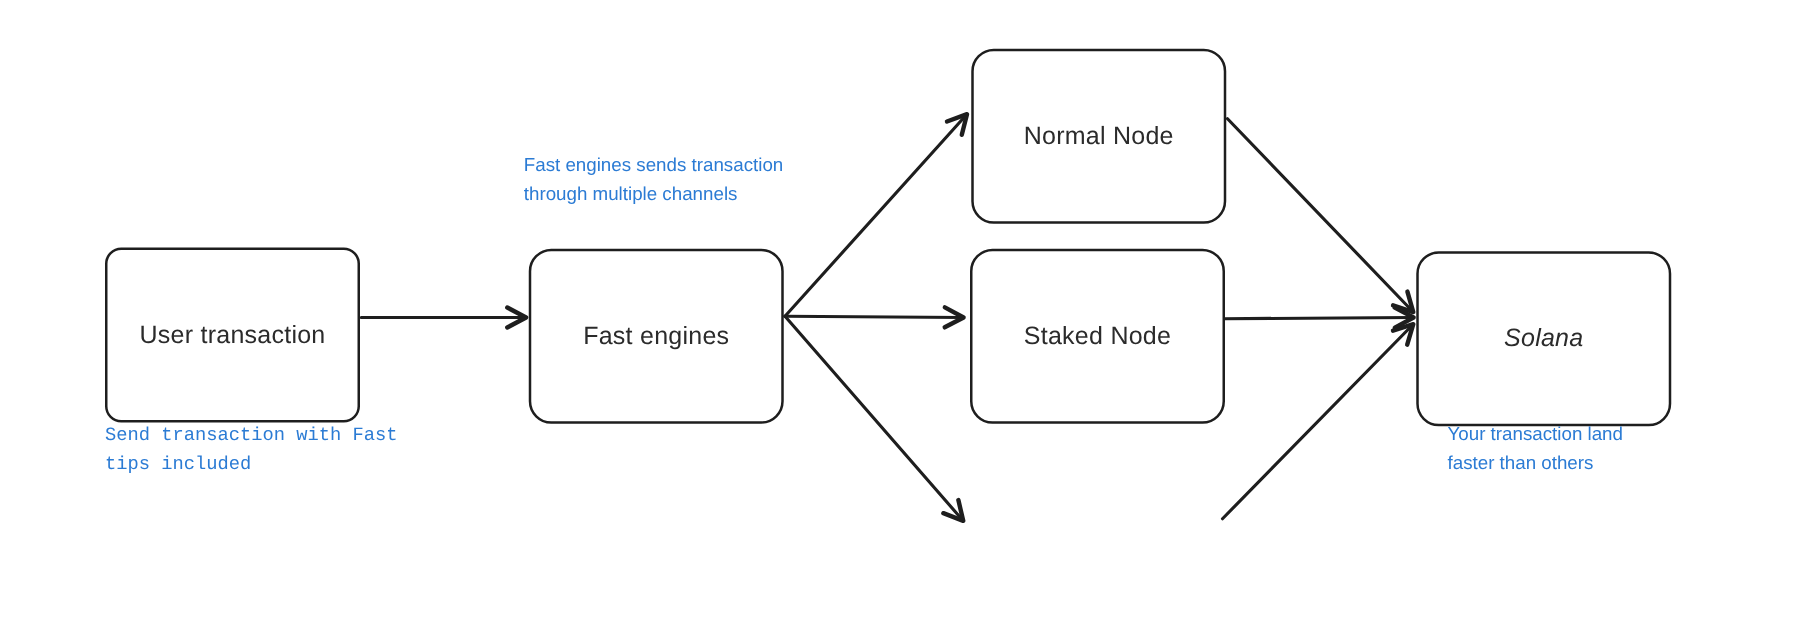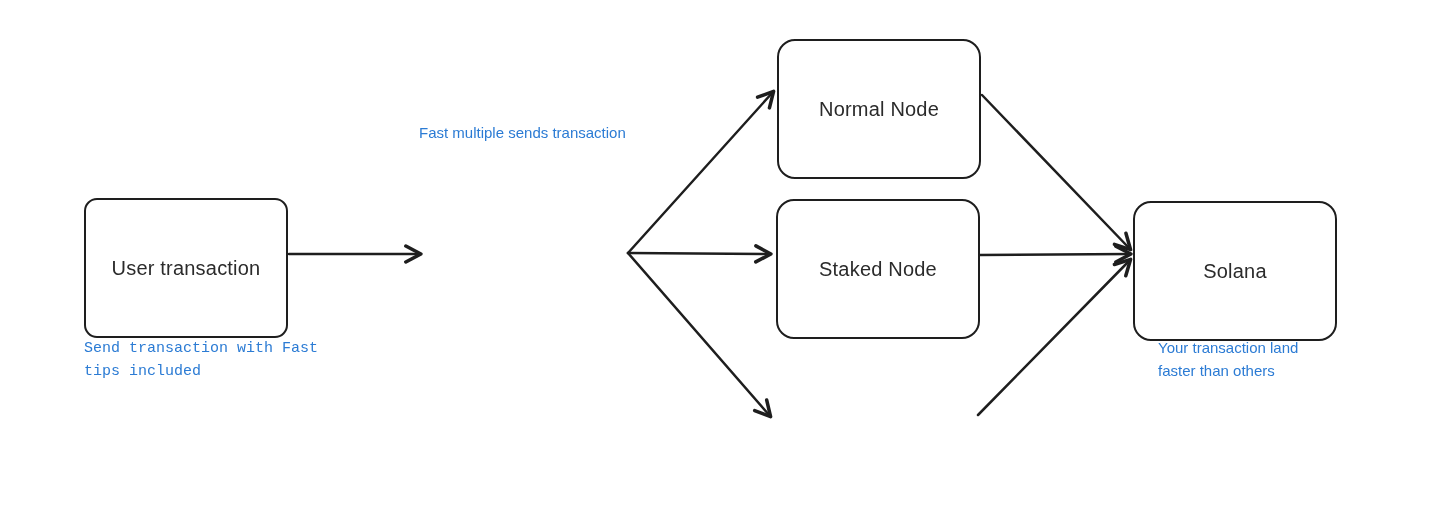--- a/index.html
+++ b/index.html
@@ -47,21 +47,21 @@
     line-height: 23px;
     color: #2b7bd4;
     white-space: nowrap;
   }
   
   #node-user-transaction { left: 84px;   top: 198px; border-radius: 13px; }
   #node-fast-engines     { left: 423px;  top: 199px; }
   #node-normal-node      { left: 777px;  top: 39px;  }
   #node-staked-node      { left: 776px;  top: 199px; }
   #node-jito             { left: 773px;  top: 359px; }
-  #node-solana           { left: 1133px; top: 201px; }
+  #node-solana           { left: 1133px; top: 201px; font-style: italic; }
   
   #note-user   { left: 84px;   top: 337px; font-family: Liberation Mono, monospace; }
   #note-fast   { left: 419px;  top: 121px; }
   #note-solana { left: 1158px; top: 336px; }
 </style>
 </head>
 <body>
 
 <div class="canvas">
 
@@ -79,41 +79,45 @@
       <line x1="982" y1="95" x2="1130" y2="249" marker-end="url(#arrowhead)"></line>
       <line x1="979" y1="255" x2="1130" y2="254" marker-end="url(#arrowhead)"></line>
       <line x1="978" y1="415" x2="1130" y2="260" marker-end="url(#arrowhead)"></line>
     </g>
   </svg>
 
   <div class="node" id="node-user-transaction">
     <span>User transaction</span>
   </div>
 
+  <div class="node" id="node-fast-engines">
+    <span>Fast engines</span>
+  </div>
 
   <div class="node" id="node-normal-node">
     <span>Normal Node</span>
   </div>
 
   <div class="node" id="node-staked-node">
     <span>Staked Node</span>
   </div>
 
 
   <div class="node" id="node-solana">
     <span>Solana</span>
   </div>
 
   <div class="annotation" id="note-user">
     <div>Send transaction with Fast</div>
     <div>tips included</div>
   </div>
 
   <div class="annotation" id="note-fast">
-    <div>Fast multiple sends transaction</div>
+    <div>Fast engines sends transaction</div>
+    <div>through multiple channels</div>
   </div>
 
   <div class="annotation" id="note-solana">
     <div>Your transaction land</div>
     <div>faster than others</div>
   </div>
 
 </div>
 
 </body></html>

